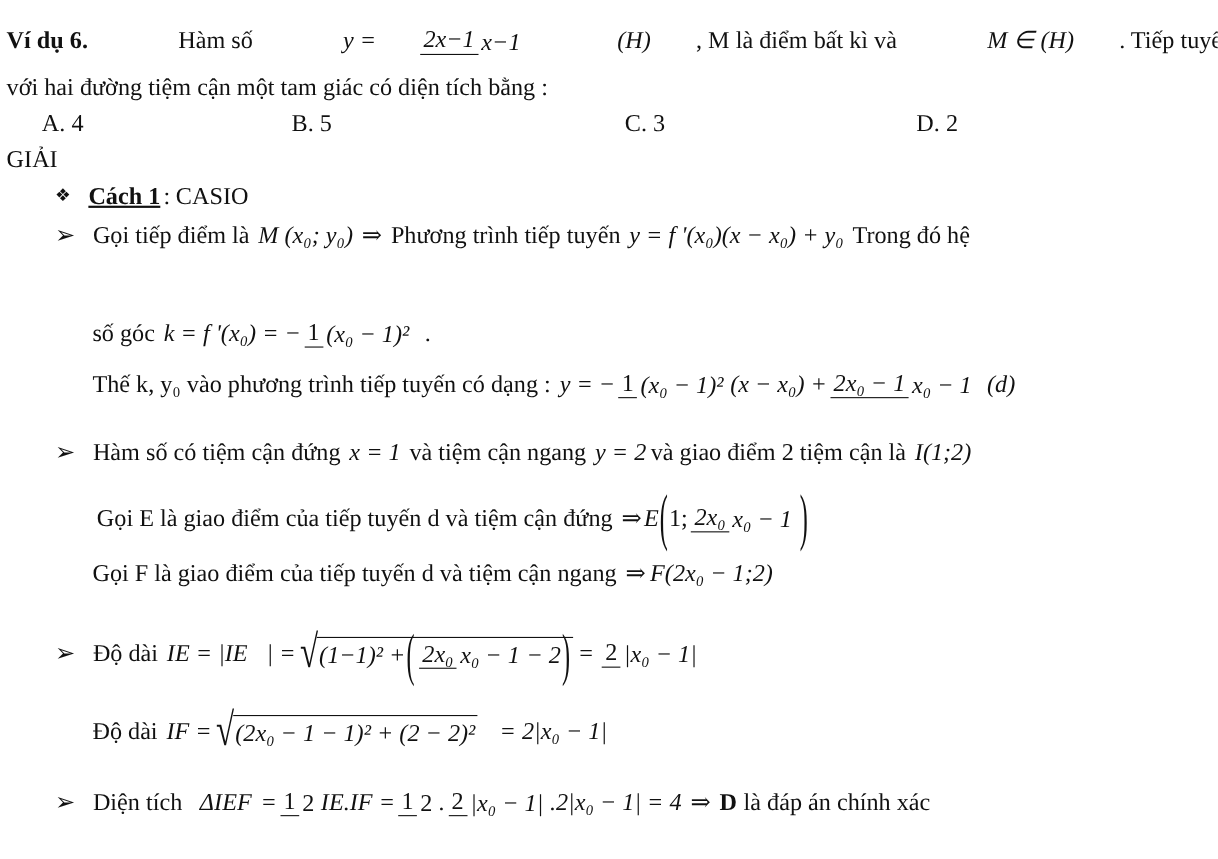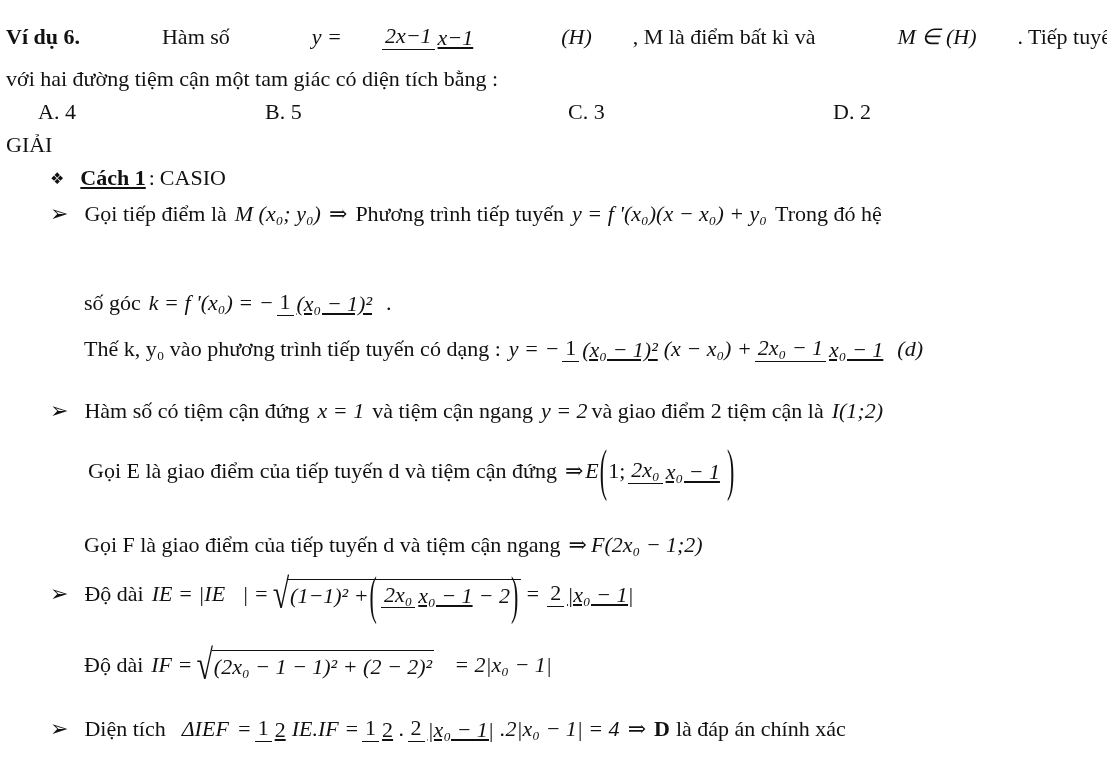--- a/index.html
+++ b/index.html
@@ -8,21 +8,21 @@
     font-family:"Liberation Serif","DejaVu Serif",serif;
     font-size:22px; color:#111;
   }
   .line { position:absolute; white-space:nowrap; display:flex; align-items:center; }
   .m { font-family:"Liberation Serif",serif; font-style:italic; }
   .r { font-style:normal; }
   .b { font-weight:bold; }
   .u { text-decoration:underline; }
   .frac { display:inline-flex; flex-direction:row; align-items:center; vertical-align:middle; margin:0 3px; line-height:1.05; }
   .frac .num { padding:0 3px 1px 3px; border-bottom:1.5px solid #111; }
-  .frac .den { padding:1px 3px 0 3px;text-decoration:underline; }
+  .frac .den { padding:1px 3px 0 3px; }
   .big { display:inline-block; transform:scaleY(2.1); font-style:normal; margin:0 1px; }
   .sqrt { display:inline-flex; align-items:stretch; }
   .sqrt .rad { font-style:normal; font-size:30px; line-height:1; transform:scaleY(1.4); display:inline-block; margin-right:-1px;}
   .sqrt .body { border-top:1.5px solid #111; padding:2px 2px 0 2px; display:inline-flex; align-items:center;justify-content:flex-end; }
   .sp { display:inline-block; width:8px; }
 </style>
 </head>
 <body>
 
 <div class="line" style="left:6px; top:8px; height:58px;gap:37px;">
@@ -143,21 +143,21 @@
   <span class="m" style="margin-left:2px">E</span>
   <span class="big" style="transform:scaleY(2.6)">(</span>
   <span class="r">1;</span>
   <span class="frac m">
     <span class="num">2x₀</span>
     <span class="den">x₀ − 1</span>
   </span>
   <span class="big" style="transform:scaleY(2.6)">)</span>
 </div>
 
-<div class="line" style="left:84px; top:528px; height:34px;">
+<div class="line" style="left:84px; top:504px; height:34px;">
   <span>Gọi F là giao điểm của tiếp tuyến d và tiệm cận ngang</span>
   <span class="sp"></span>
   <span>⇒</span>
   <span class="m" style="margin-left:4px">F(2x₀ − 1;2)</span>
 </div>
 
 <div class="line" style="left:50px; top:556px; height:76px;">
   <span style="margin-right:16px;">➢</span>
   <span>Độ dài</span>
   <span class="sp"></span>

